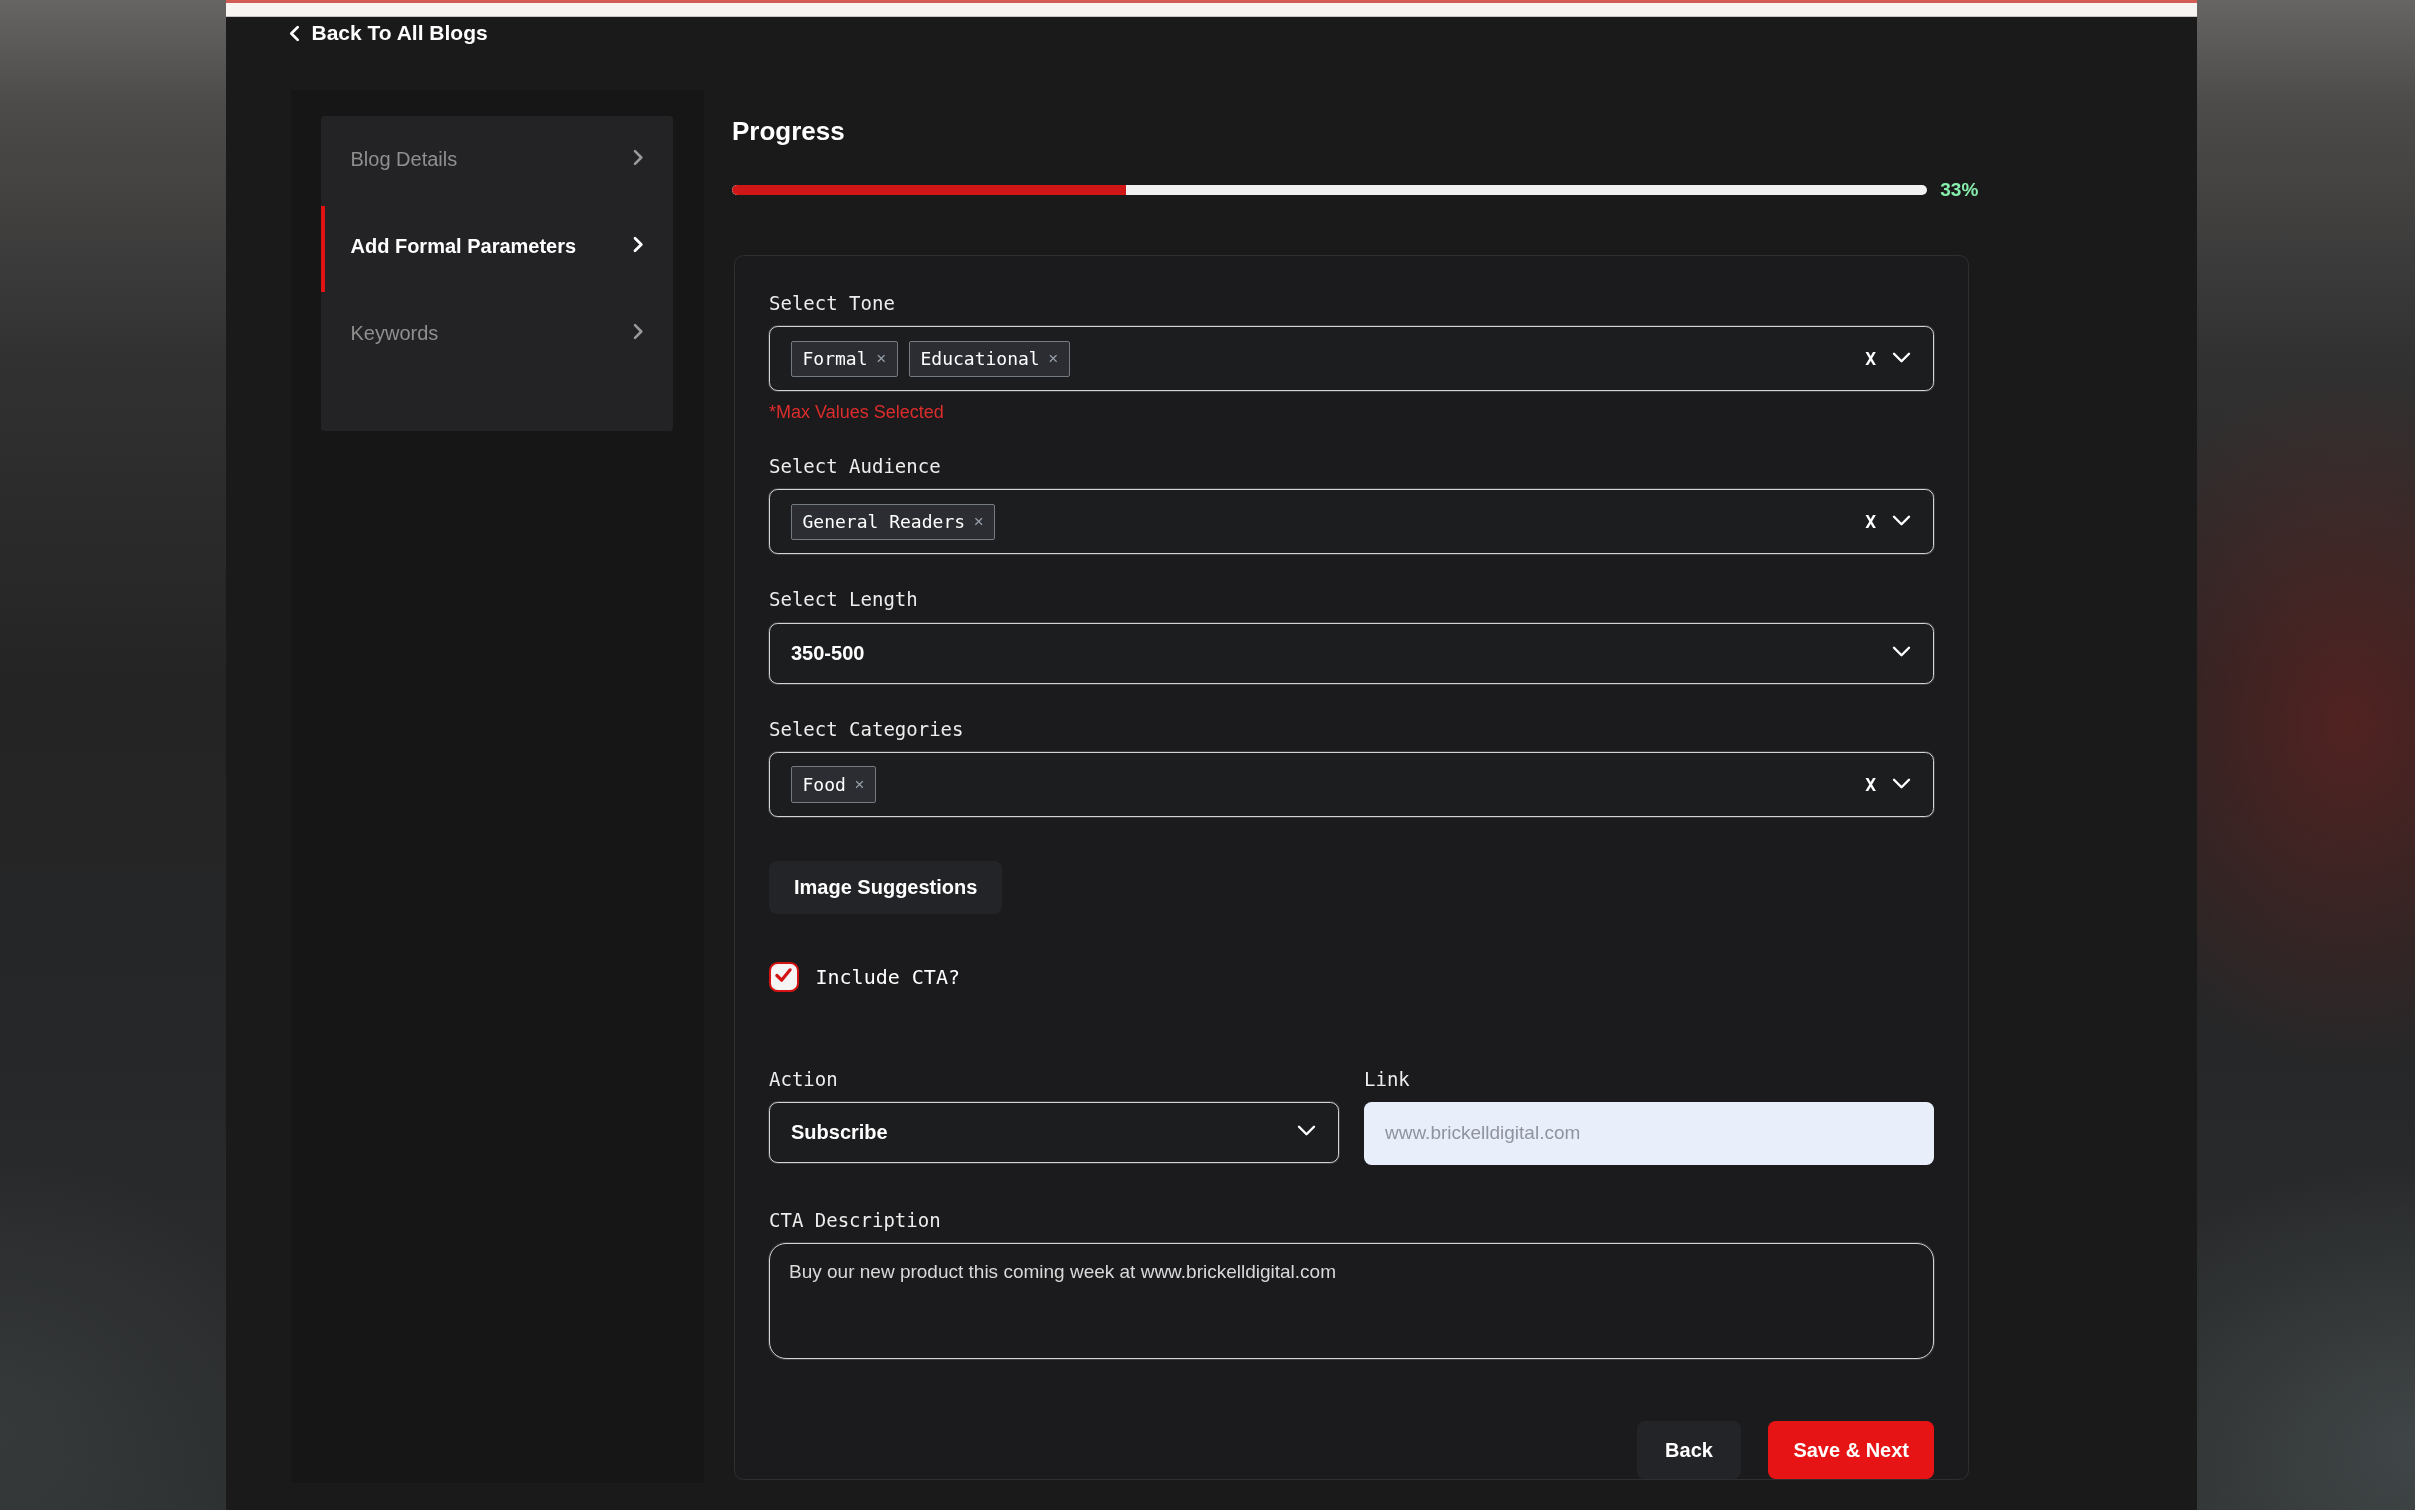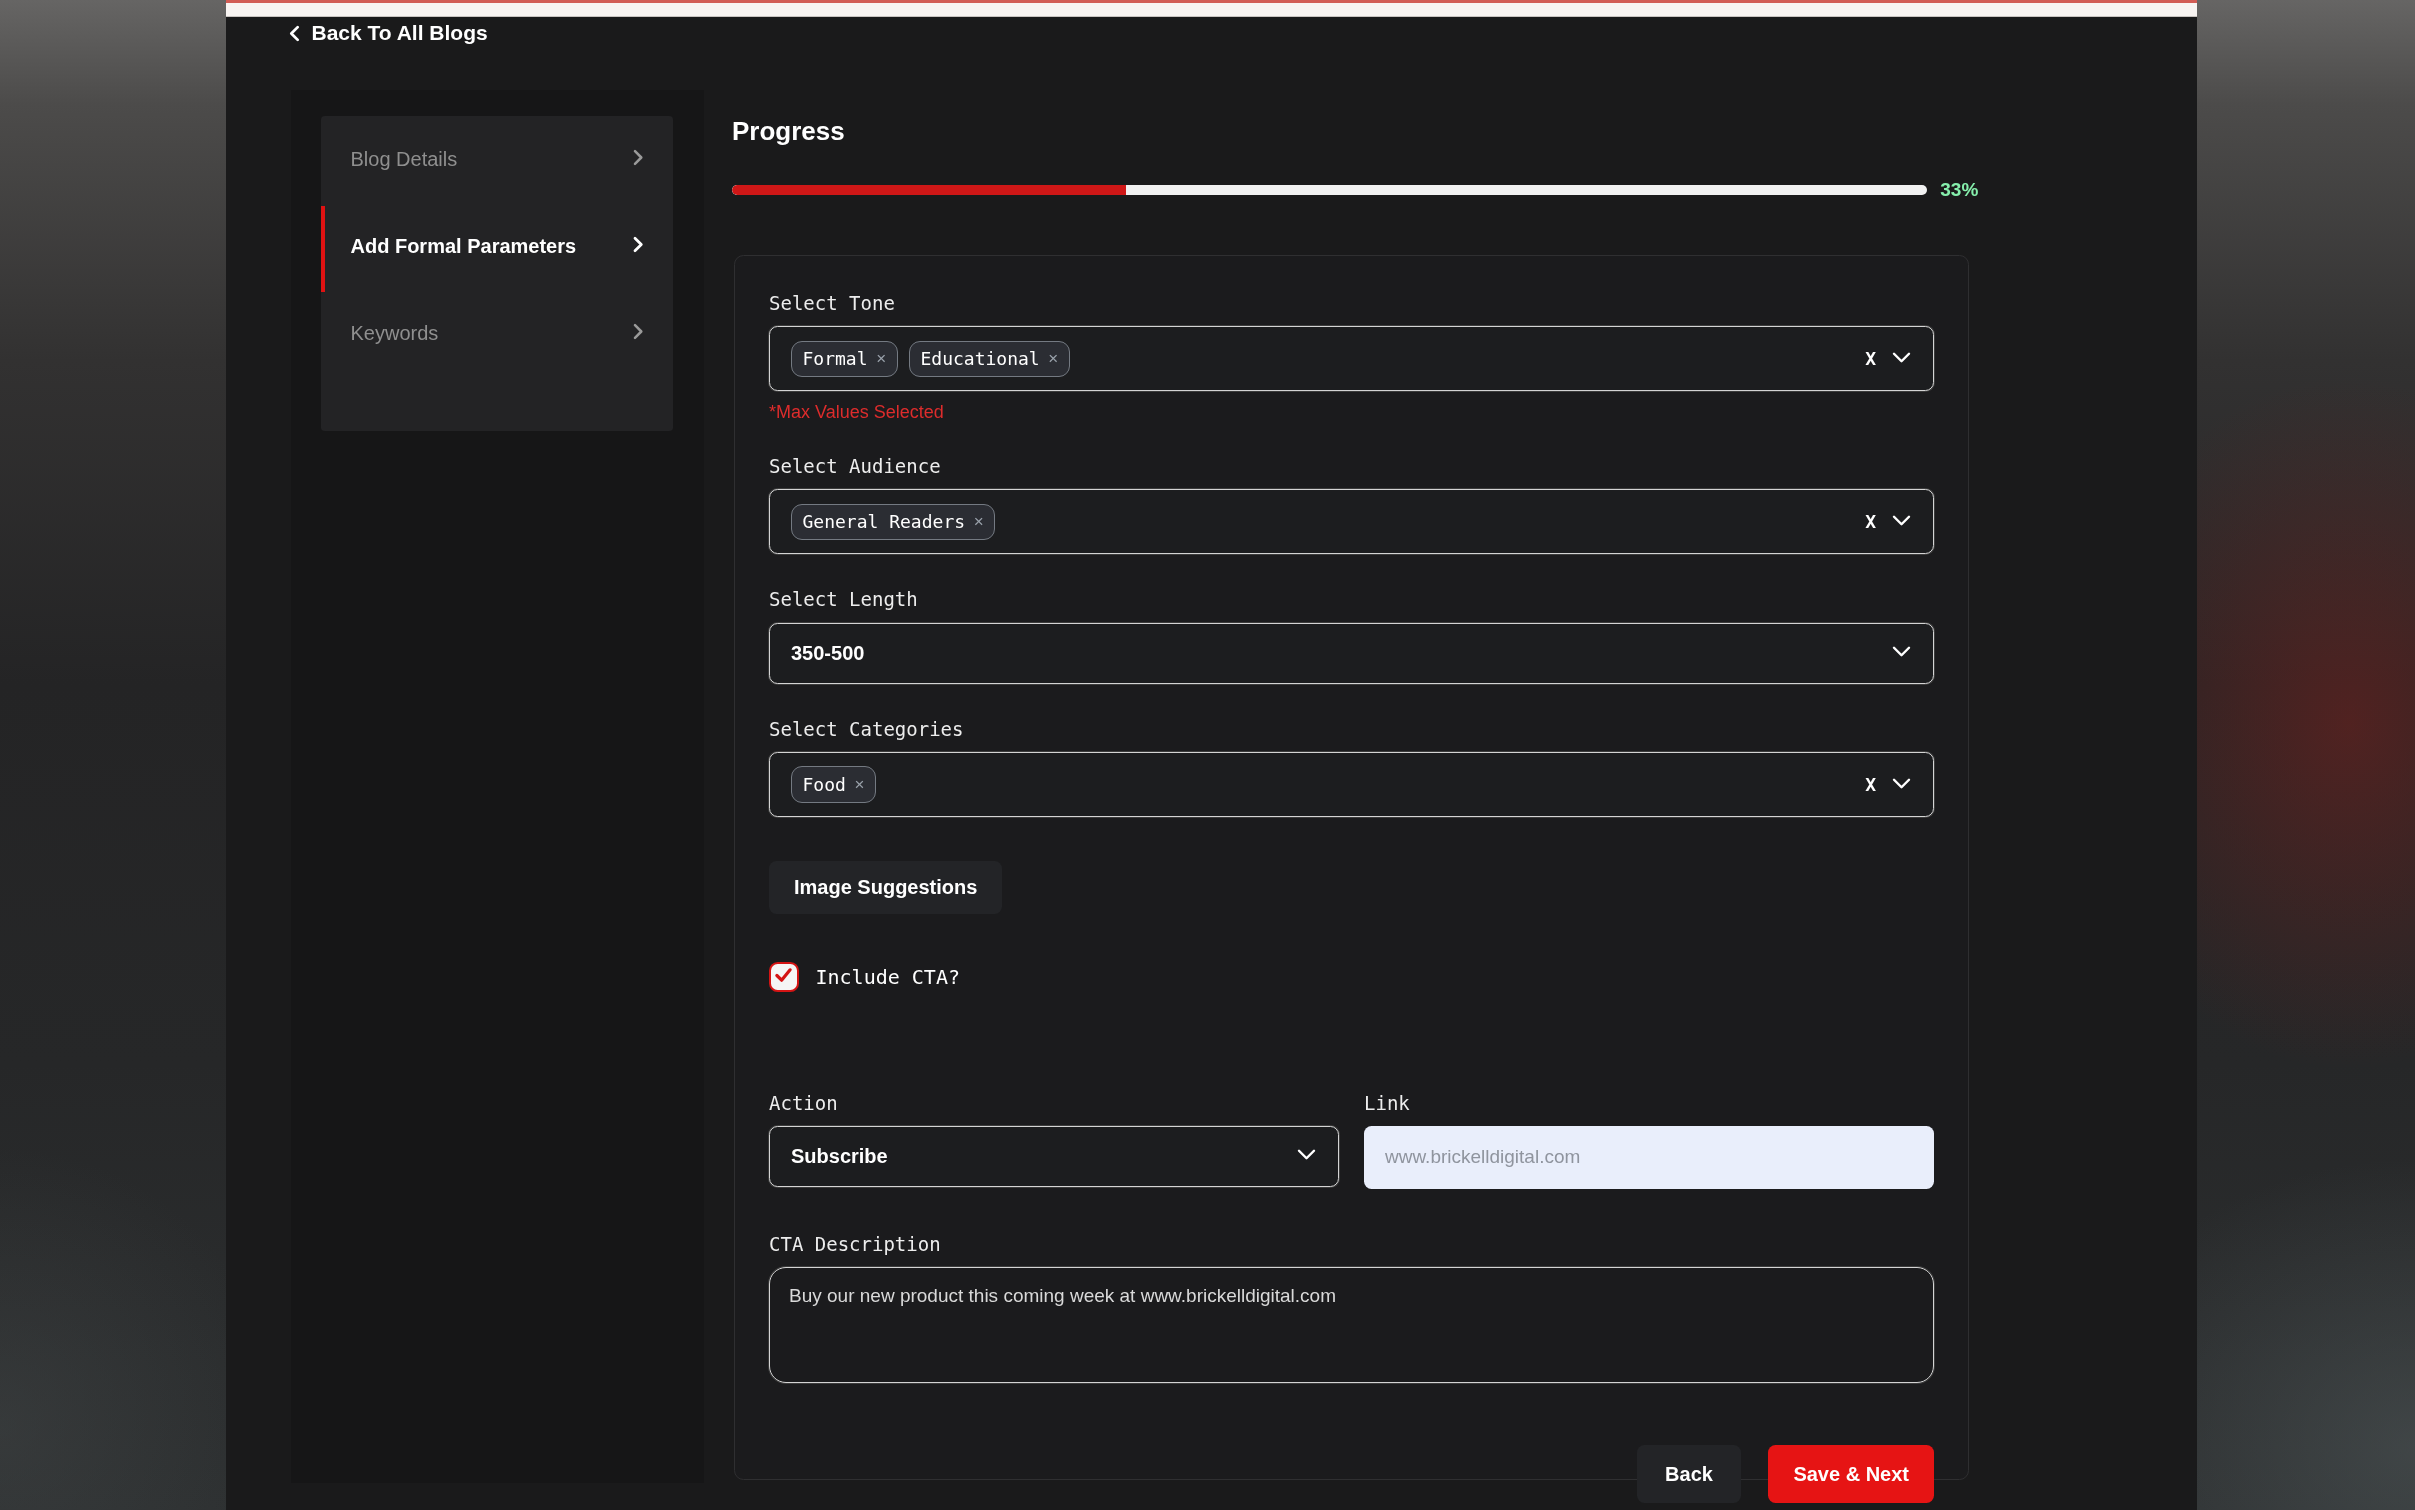--- a/index.html
+++ b/index.html
@@ -51,21 +51,21 @@
 
   .fld-label { font-family:"DejaVu Sans Mono", "Liberation Mono", monospace;
                color:#ededed; font-size:19px; margin-bottom:12.4px; }
 
   .ms-box, .sel-box { height:65px; border:1.9px solid #d4d4d4; box-shadow:0 0 0 1px #3c3c3c;
                border-radius:8.6px; background:#1c1d1f; display:flex; align-items:center;
                padding:0 21px; cursor:pointer; }
   .sel-box { height:61px; }
 
   .tag { display:flex; align-items:center; background:#2b2d33; border:1.4px solid #747a82;
-         border-radius:11px; padding:6.7px 10.5px; margin-right:11.4px; }
+         border-radius:2px; padding:6.7px 10.5px; margin-right:11.4px; }
   .tag-text { font-family:"DejaVu Sans Mono", "Liberation Mono", monospace;
               color:#ffffff; font-size:18px; }
   .tag-x { color:#9aa2ab; font-size:17px; margin-left:8.6px; cursor:pointer; line-height:1; }
 
   .box-controls { margin-left:auto; display:flex; align-items:center; gap:15px; }
   .clear-x { color:#ffffff; font-weight:bold; font-size:18px;
              font-family:"DejaVu Sans Mono", "Liberation Mono", monospace; cursor:pointer; }
   .chev-down { display:block; cursor:pointer; }
 
   .error-text { color:#dd2c2c; font-size:18px; margin-top:10.5px; }
@@ -80,21 +80,21 @@
                   border-radius:7.6px; padding:15px 25px; color:#ffffff; font-weight:bold;
                   font-size:20px; cursor:pointer; font-family:inherit; }
 
   .cta-check-row { margin-top:48px; display:flex; align-items:center; gap:17px; }
   .checkbox { width:29.5px; height:29.5px; border:2.4px solid #d41414; border-radius:8.6px;
               background:#f5f5f5; display:flex; align-items:center; justify-content:center;
               cursor:pointer; }
   .cta-check-label { font-family:"DejaVu Sans Mono", "Liberation Mono", monospace;
                      color:#ffffff; font-size:20px; }
 
-  .action-link-row { margin-top:100px; display:flex; gap:25px;justify-content:center; }
+  .action-link-row { margin-top:76px; display:flex; gap:25px;justify-content:center; }
   .al-col { width:571px; }
   .link-input { width:100%; height:63px; background:#e9eefb; border:none; border-radius:7.6px;
                 padding:0 21px; font-size:19px; color:#8f949e;
                 font-family:"Liberation Sans", sans-serif; }
 
   .cta-desc-label { margin-top:44px; }
   .cta-textarea { width:100%; height:116px; background:transparent; border:1.9px solid #d4d4d4;
                   box-shadow:0 0 0 1px #3c3c3c; border-radius:17px; padding:17px 19px;
                   color:#d9d9d9; font-size:19px; resize:none;
                   font-family:"Liberation Sans", sans-serif; }

